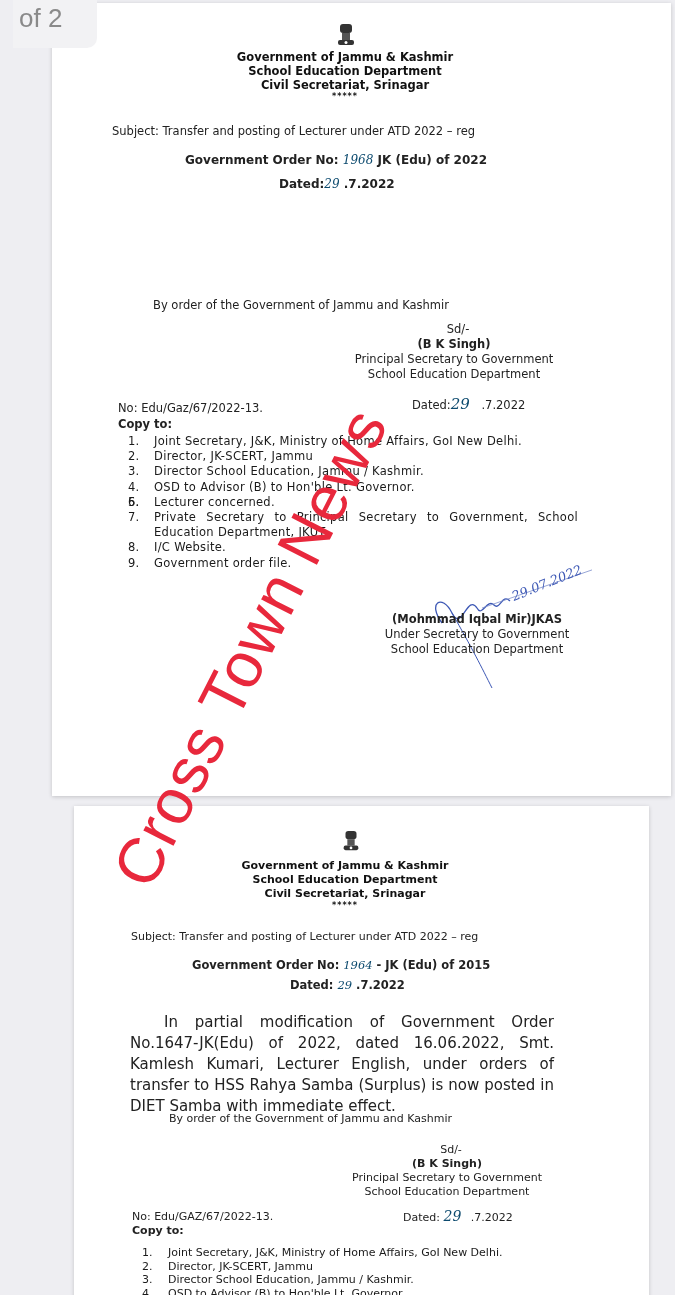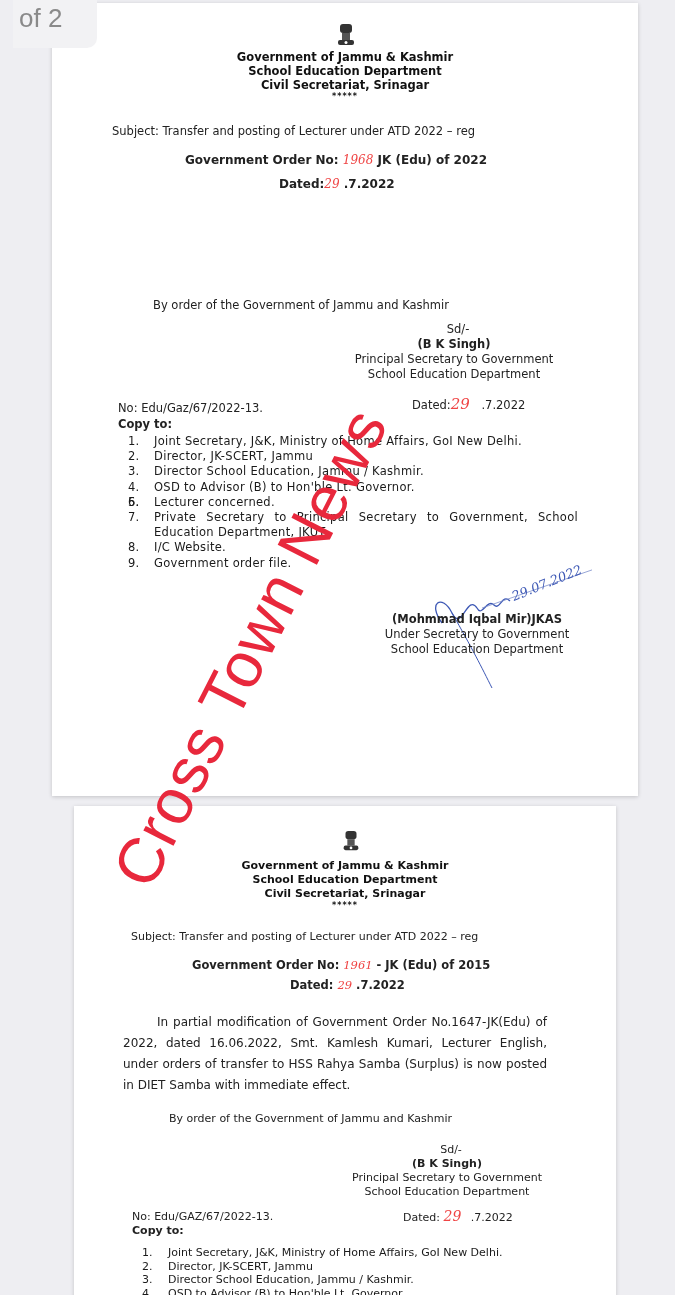--- a/index.html
+++ b/index.html
@@ -5,34 +5,35 @@
   html, body { margin:0; padding:0; }
   body {
     width:675px; height:1295px; overflow:hidden; position:relative;
     background:#eeeef2;
     font-family:"DejaVu Sans", sans-serif;
     color:#1a1a1a;
   }
   .page {
     position:absolute; background:#fff;
     box-shadow:0 1px 4px rgba(0,0,0,0.18);
+    padding-left:33px;
   }
   #page1 { left:52px; top:3px; width:586px; height:793px; }
   #page2 { left:74px; top:806px; width:542px; height:500px; }
 
   .emblem { position:absolute; width:24px; height:26px; }
   .emblem svg { width:100%; height:100%; display:block; }
 
   .header { position:absolute; text-align:center; font-weight:bold; color:#111; }
   .header div { line-height:14px; }
   .stars { font-size:8px; letter-spacing:1px; line-height:10px !important; }
 
   .t { position:absolute; white-space:nowrap; color:#222; }
   .bold { font-weight:bold; }
-  .hand { color:#ef4444; font-family:"DejaVu Serif", serif; font-style:italic; }
+  .hand { color:#0c4a6e; font-family:"DejaVu Serif", serif; font-style:italic; }
 
   ol.copy { position:absolute; margin:0; padding:0; list-style:none; }
   ol.copy li { position:relative; padding-left:36px; white-space:nowrap; }
   ol.copy li .num { position:absolute; left:10px; }
   ol.copy li.wrap { white-space:normal; }
 
   .watermark {
     position:absolute; left:5px; top:640px;
     font-family:"Liberation Sans", sans-serif;
     font-size:64px; color:#e8283c; white-space:nowrap;
@@ -136,27 +137,27 @@
   <div class="header" style="left:0; width:542px; top:53px; font-size:11px;">
     <div>Government of Jammu &amp; Kashmir</div>
     <div>School Education Department</div>
     <div>Civil Secretariat, Srinagar</div>
     <div class="stars">*****</div>
   </div>
 
   <div class="t" style="left:57px; top:124px; font-size:11px;">Subject:  Transfer and posting of Lecturer under ATD 2022 – reg</div>
 
   <div class="t bold" style="left:118px; top:152px; font-size:11.5px;">
-    <span>Government Order No: </span><span class="hand" style="font-weight:normal;">1961</span><span> - JK (Edu) of 2015</span>
+    <span>Government Order No: </span><span class="hand" style="font-weight:normal;">1964</span><span> - JK (Edu) of 2015</span>
   </div>
   <div class="t bold" style="left:216px; top:172px; font-size:11.5px;">
     <span>Dated: </span><span class="hand" style="font-weight:normal;">29</span><span> .7.2022</span>
   </div>
 
-  <div class="t" style="left:49px; top:206px; width:424px; font-size:12px; line-height:21px; white-space:normal; text-align:justify; text-indent:34px;">
+  <div class="t" style="left:56px; top:206px; width:424px; font-size:15px; line-height:21px; white-space:normal; text-align:justify; text-indent:34px;">
     <span>In partial modification of Government Order No.1647-JK(Edu) of 2022, dated 16.06.2022, Smt. Kamlesh Kumari, Lecturer English, under orders of transfer to HSS Rahya Samba (Surplus) is now posted in DIET Samba with immediate effect.</span>
   </div>
 
   <div class="t" style="left:95px; top:306px; font-size:11px;">By order of the Government of Jammu and Kashmir</div>
 
   <div class="t" style="left:268px; top:337px; width:210px; text-align:center; font-size:11px; line-height:14px;">
     <div style="padding-left:8px;">Sd/-</div>
     <div class="bold">(B K Singh)</div>
     <div>Principal Secretary to Government</div>
     <div>School Education Department</div>

